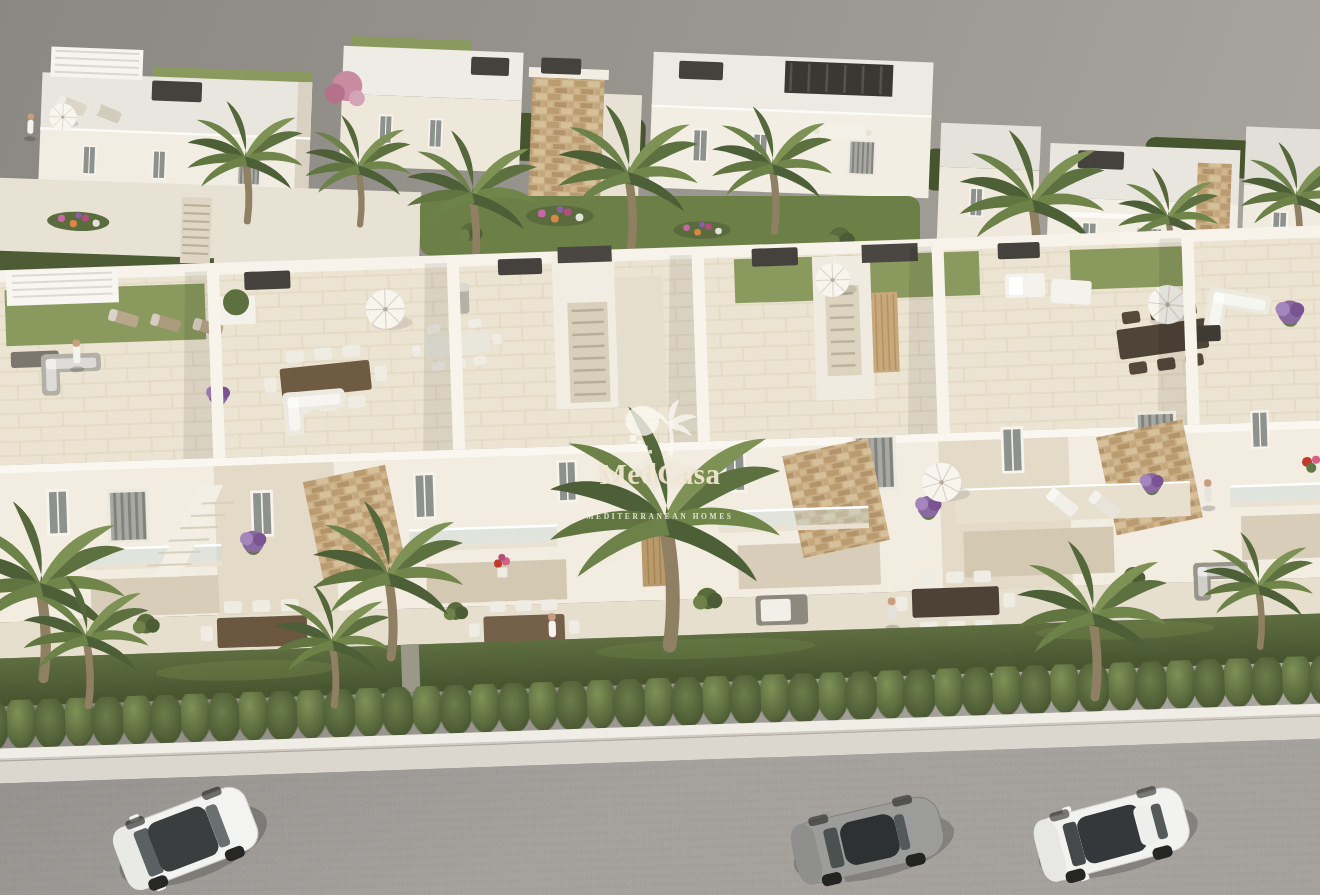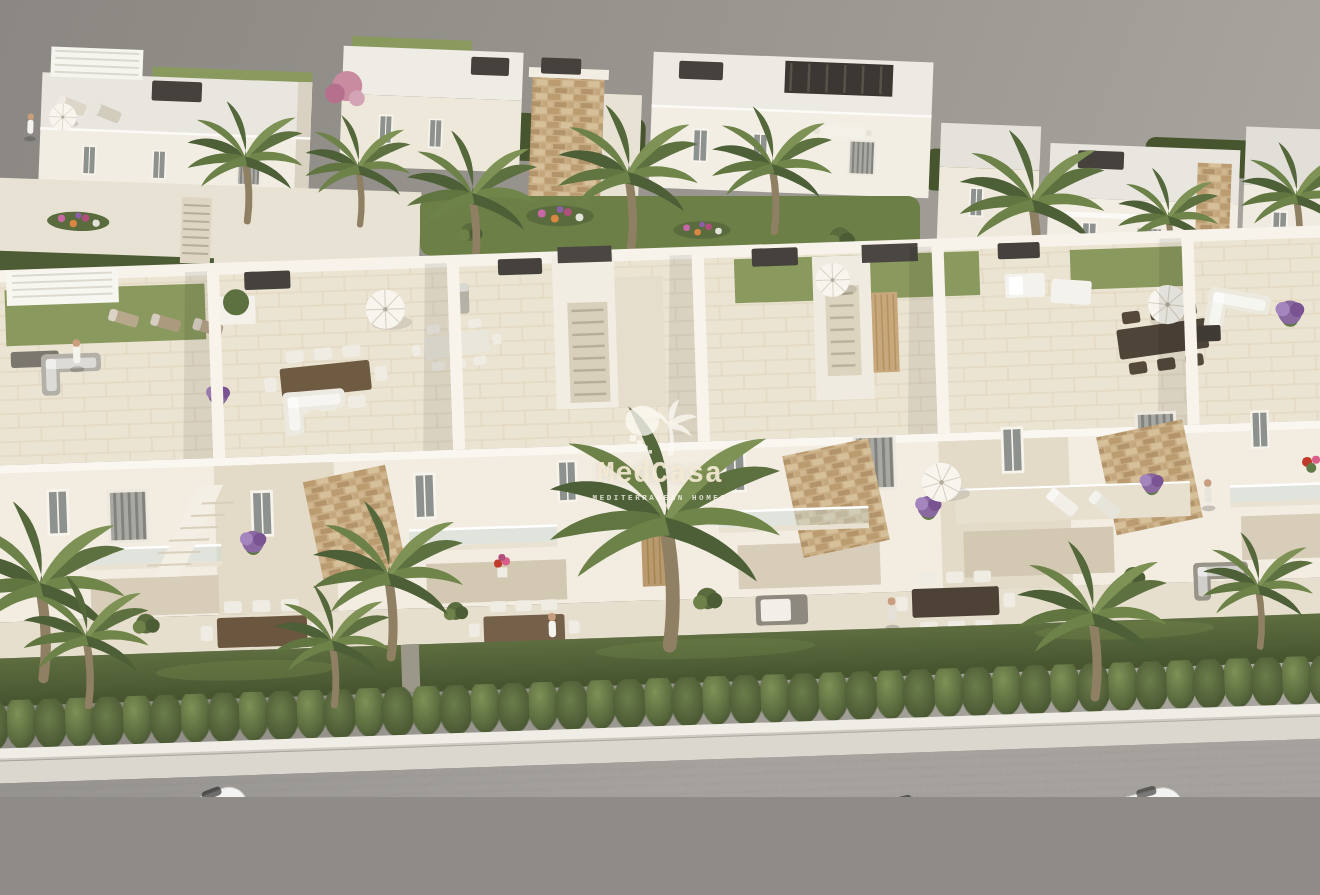--- a/index.html
+++ b/index.html
@@ -1,25 +1,25 @@
 <!DOCTYPE html>
 <html><head>
 <meta charset="utf-8">
 <style>
   html,body{margin:0;padding:0;background:#8f8c87;}
-  .stage{position:relative;width:1320px;height:797px;overflow:hidden;
-         font-family:Liberation Mono, monospace;}
+  .stage{position:relative;width:1320px;height:895px;overflow:hidden;
+         font-family:Liberation Serif, serif;}
   .stage svg.scene{display:block;width:1320px;height:895px;}
   .watermark{position:absolute;left:50%;top:396px;transform:translateX(-50%);
              width:260px;text-align:center;pointer-events:none;user-select:none;}
   .wm-icon{display:block;margin:0 auto 2px auto;opacity:.88;}
   .wm-brand{font-size:29px;font-weight:bold;letter-spacing:.5px;
             color:rgba(243,233,212,.92);line-height:1.0;
             text-shadow:0 0 6px rgba(120,100,70,.15);}
-  .wm-tagline{margin-top:5px;font-size:7.5px;letter-spacing:2.6px;
+  .wm-tagline{margin-top:23px;font-size:7.5px;letter-spacing:2.6px;
               color:rgba(250,247,240,.80);font-weight:bold;}
 </style>
 </head>
 <body>
 
 <div class="stage">
 <svg class="scene" viewBox="0 0 1320 895" xmlns="http://www.w3.org/2000/svg">
   <defs>
     <linearGradient id="gBg" x1="0" y1="0" x2="1" y2="0.25">
       <stop offset="0" stop-color="#8b8883"></stop>

